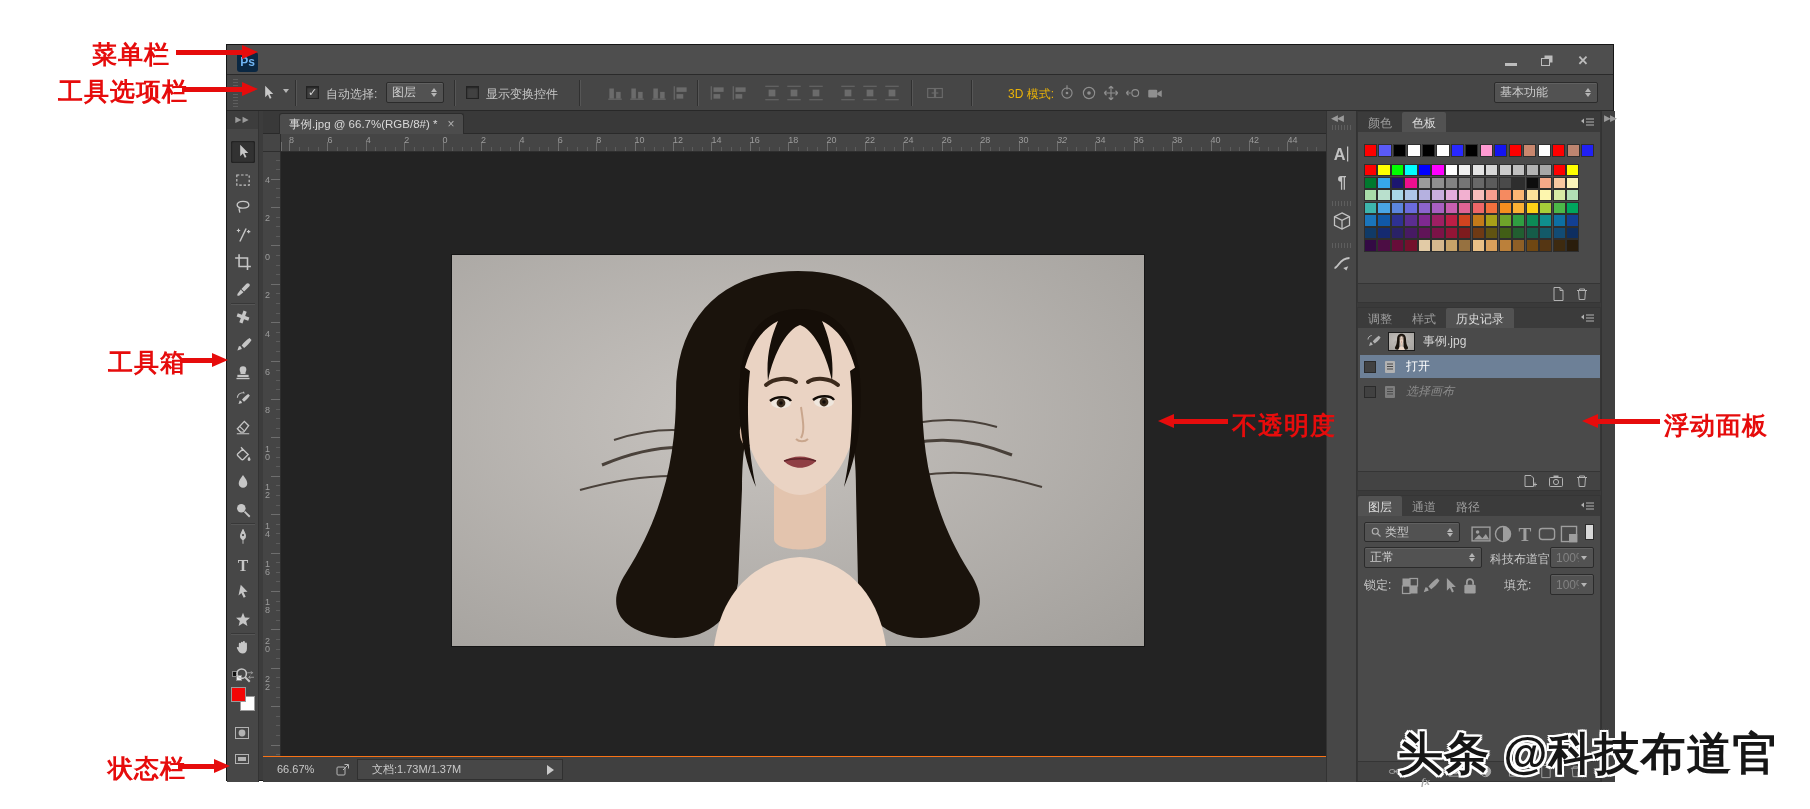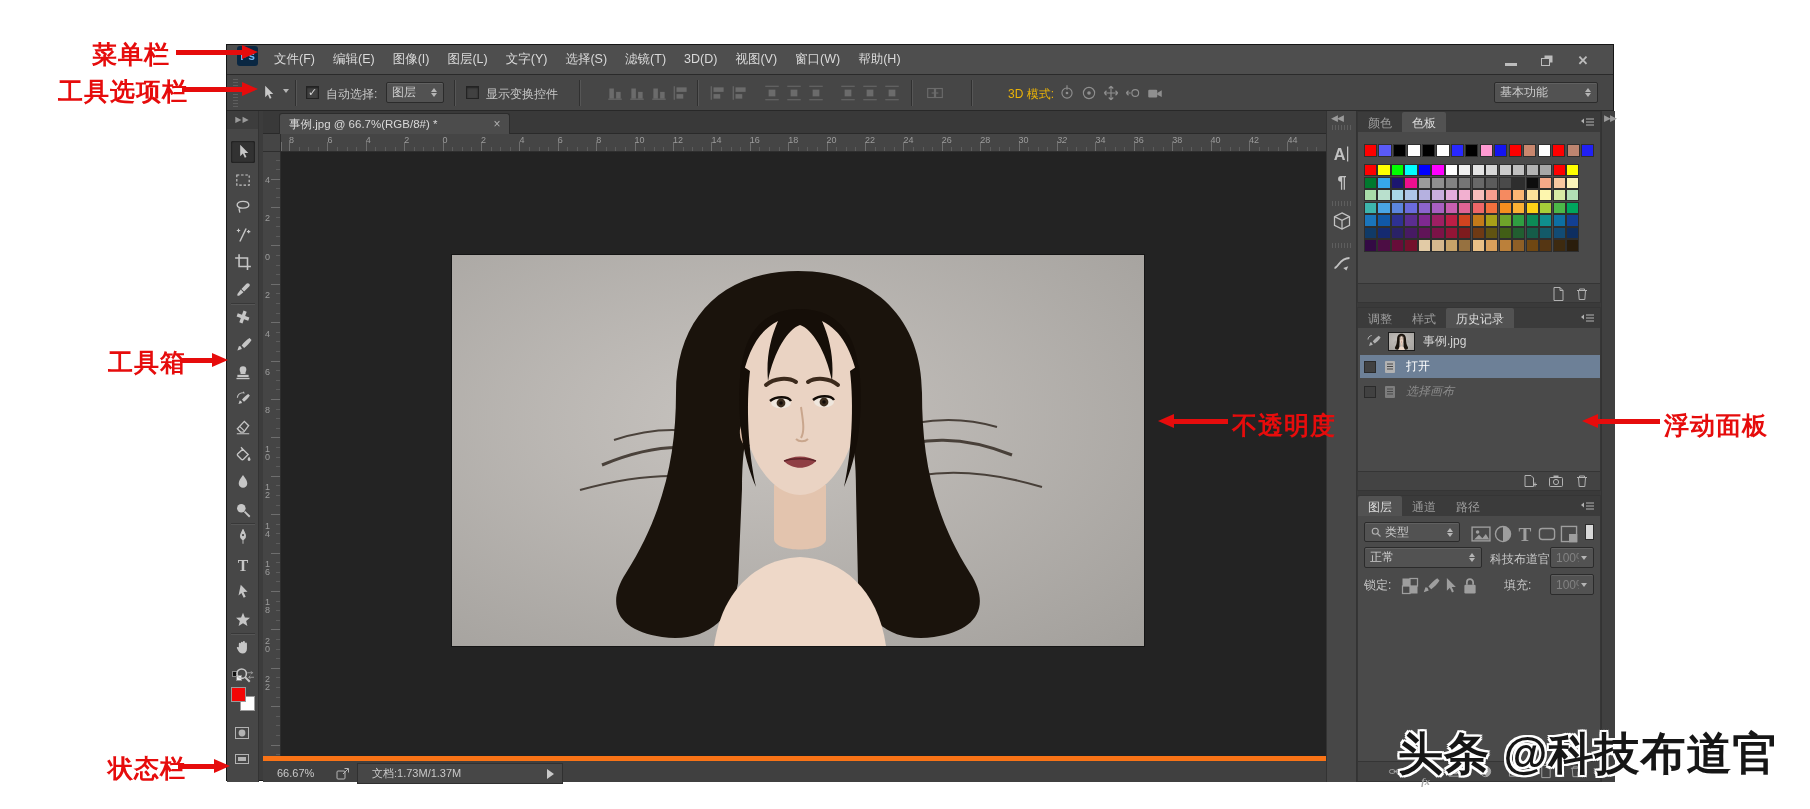--- a/index.html
+++ b/index.html
@@ -8,21 +8,21 @@
   body { position:relative; }
   .abs { position:absolute; }
 
   
   .app { position:absolute; left:226px; top:44px; width:1388px; height:737px;
     background:#3c3c3c; border:1px solid #161616; }
 
   
   .mbar { position:absolute; left:0; top:0; width:100%; height:30px; background:#4e4e4e;
     border-bottom:1px solid #2a2a2a; }
-  .pslogo { position:absolute; left:10px; top:1px; width:21px; height:20px; background:#0a2742;
+  .pslogo { position:absolute; left:10px; top:7px; width:21px; height:20px; background:#0a2742;
     color:#6fb4f2; font-size:12px; font-weight:bold; border-radius:3px;
     display:flex; align-items:center; justify-content:center; }
   .menus { position:absolute; left:38px; top:0; height:30px; display:flex; }
   .menu-item { padding:0 9px; line-height:29px; font-size:12.5px; color:#dadada; cursor:default; }
   .wctrl { position:absolute; right:12px; top:4px; display:flex; }
   .wbtn { width:36px; height:22px; display:flex; align-items:center; justify-content:center; color:#bcbcbc; }
   .ico-min { width:12px; height:3px; background:#bcbcbc; margin-top:8px; }
   .ico-res { width:9px; height:8px; border:1.5px solid #bcbcbc; box-shadow:3px -3px 0 -0.5px #bcbcbc; margin:3px 3px 0 0; }
   .ico-cls { font-size:13px; font-weight:bold; }
 
@@ -57,40 +57,40 @@
   .tsep { position:absolute; left:4px; width:24px; height:1px; background:#383838; box-shadow:0 1px 0 #555; }
   .fgswatch { position:absolute; left:4px; width:15px; height:15px; border:1px solid #9a9a9a; z-index:2; }
   .bgswatch { position:absolute; left:13px; width:15px; height:15px; border:1px solid #9a9a9a; z-index:1; }
 
   
   .docarea { position:absolute; left:36px; top:66px; width:1063px; height:671px; background:#242424; }
   .tabbar { position:absolute; left:0; top:0; width:100%; height:23px; background:#393939;
     border-bottom:1px solid #2a2a2a; }
   .doctab { position:absolute; left:16px; top:2px; height:21px; background:#4c4c4c; border:1px solid #2c2c2c;
     border-bottom:none; border-radius:3px 3px 0 0; display:flex; align-items:center; padding:0 9px;
-    font-size:11.5px; color:#d8d8d8;gap:46px; }
+    font-size:11.5px; color:#d8d8d8; }
   .doctab .close { margin-left:10px; color:#b0b0b0; font-size:12px; }
   .corner { position:absolute; left:0; top:23px; width:18px; height:18px; background:#454545;
     border-right:1px solid #2e2e2e; border-bottom:1px solid #2e2e2e; }
   .hruler { position:absolute; left:18px; top:23px; right:0; height:18px; background:#454545;
     border-bottom:1px solid #2e2e2e;
     background-image:repeating-linear-gradient(90deg,#6e6e6e 0 1px,transparent 1px 38.4px),
                      repeating-linear-gradient(90deg,#5c5c5c 0 1px,transparent 1px 9.6px);
     background-size:100% 9px,100% 4px; background-position:left 8px bottom, left 8px bottom; background-repeat:repeat-x; }
   .hlabel { position:absolute; top:1px; font-size:9px; color:#9c9c9c; }
   .vruler { position:absolute; left:0; top:41px; width:18px; bottom:26px; background:#454545;
     border-right:1px solid #2e2e2e;
     background-image:repeating-linear-gradient(0deg,#6e6e6e 0 1px,transparent 1px 38.4px),
                      repeating-linear-gradient(0deg,#5c5c5c 0 1px,transparent 1px 9.6px);
     background-size:9px 100%,4px 100%; background-position:right top 28px, right top 28px; background-repeat:repeat-y; }
   .vlabel { position:absolute; left:2px; font-size:9px; line-height:8px; width:9px; color:#9c9c9c; word-break:break-all; }
   .canvas { position:absolute; left:18px; top:41px; right:0; height:604px; background:#232323; overflow:hidden; }
   .photo { position:absolute; left:171px; top:103px; width:692px; height:391px; box-shadow:0 0 0 1px #151515; }
   .statusbar { position:absolute; left:0; bottom:0; width:100%; height:26px; background:#404040;
-    border-top:5px solid #f97316; color:#c9c9c9; font-size:11px; }
+    border-top:1px solid #f97316; color:#c9c9c9; font-size:11px; }
   .statusbar .zoomtxt { position:absolute; left:14px; top:6px; }
   .statusbar .share { position:absolute; left:72px; top:5px; width:16px; height:16px; color:#b5b5b5; }
   .docbox { position:absolute; left:94px; top:2px; width:206px; height:21px; background:#474747;
     border:1px solid #303030; display:flex; align-items:center; padding:0 8px 0 14px; }
   .docbox .tri { margin-left:auto; width:0; height:0; border-top:5px solid transparent; border-bottom:5px solid transparent;
     border-left:7px solid #c9c9c9; }
 
   
   .dstrip { position:absolute; left:1099px; top:66px; width:31px; height:671px; background:#474747;
     border-left:1px solid #333; border-right:1px solid #333; }
@@ -187,33 +187,20 @@
       <path d="M332 206 C340 200 356 200 364 206 C356 215 340 215 332 206 Z" fill="#8f3f44"></path>
       <path d="M332 206 C340 203 356 203 364 206" stroke="#5e2429" stroke-width="1.4" fill="none"></path>
     </symbol>
   </defs>
 </svg>
 
 <div class="app">
 
   <div class="mbar">
     <div class="pslogo">Ps</div>
-    <div class="menus" id="menus">
-        <div class="menu-item">文件(F)</div>
-        <div class="menu-item">编辑(E)</div>
-        <div class="menu-item">图像(I)</div>
-        <div class="menu-item">图层(L)</div>
-        <div class="menu-item">文字(Y)</div>
-        <div class="menu-item">选择(S)</div>
-        <div class="menu-item">滤镜(T)</div>
-        <div class="menu-item">3D(D)</div>
-        <div class="menu-item">视图(V)</div>
-        <div class="menu-item">窗口(W)</div>
-        <div class="menu-item">帮助(H)</div>
-      </div>
     <div class="wctrl">
       <div class="wbtn">
           <span class="ico-min"></span>
         </div>
       <div class="wbtn">
           <span class="ico-res"></span>
         </div>
       <div class="wbtn">
           <span class="ico-cls">✕</span>
         </div>

